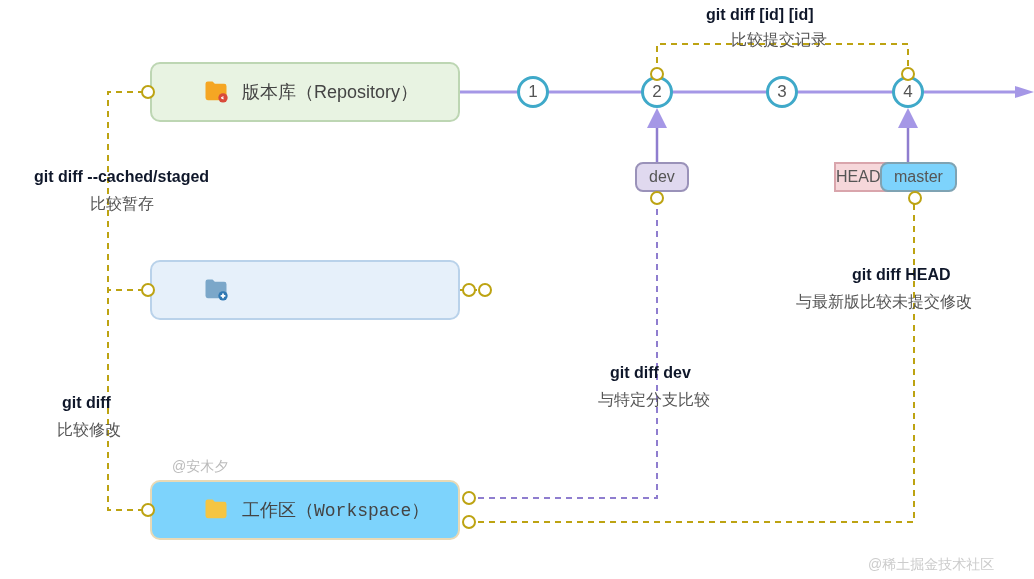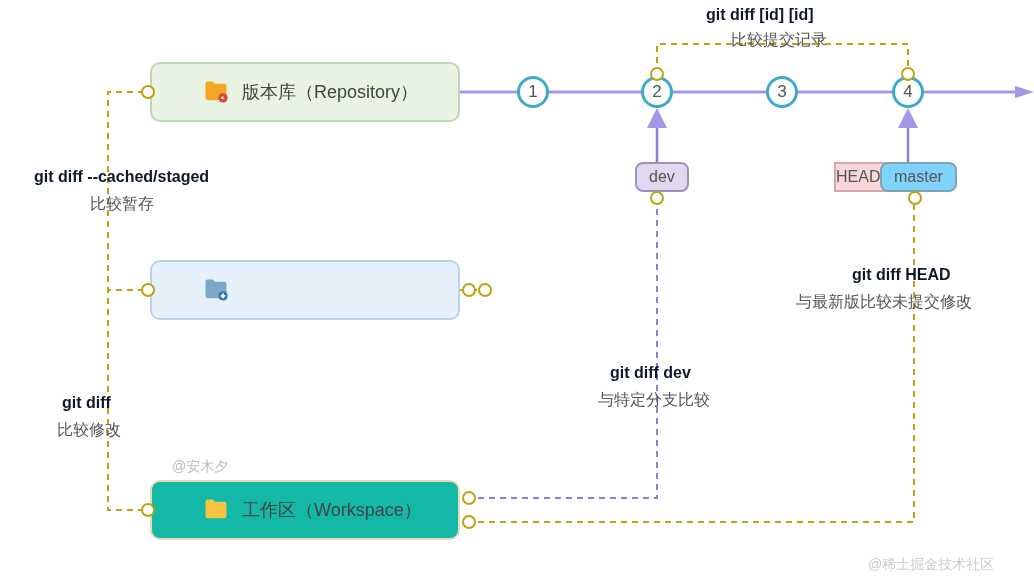--- a/index.html
+++ b/index.html
@@ -19,21 +19,21 @@
     border-radius: 10px;
     display: flex;
     align-items: center;
     padding-left: 50px;
     font-size: 18px;
     color: #444;
     border: 2px solid;
   }
   .box-repo   { left:150px; top:62px;  background:#e8f3e2; border-color:#bdd6b3; }
   .box-stage  { left:150px; top:260px; background:#e6f0fa; border-color:#b9d2ea; }
-  .box-ws     { left:150px; top:480px; background:#14b8a6; border-color:#e8d9b5; }
+  .box-ws     { left:150px; top:480px; background:#7dd3fc; border-color:#e8d9b5;font-family:Liberation Mono, monospace; }
 
   .icon { width:28px; height:28px; margin-right:12px; flex-shrink:0; position:relative; }
 
   .circle-node {
     position:absolute;
     width:32px; height:32px;
     border:3px solid #3fa9c9;
     border-radius:50%;
     background:#fff;
     display:flex; align-items:center; justify-content:center;

